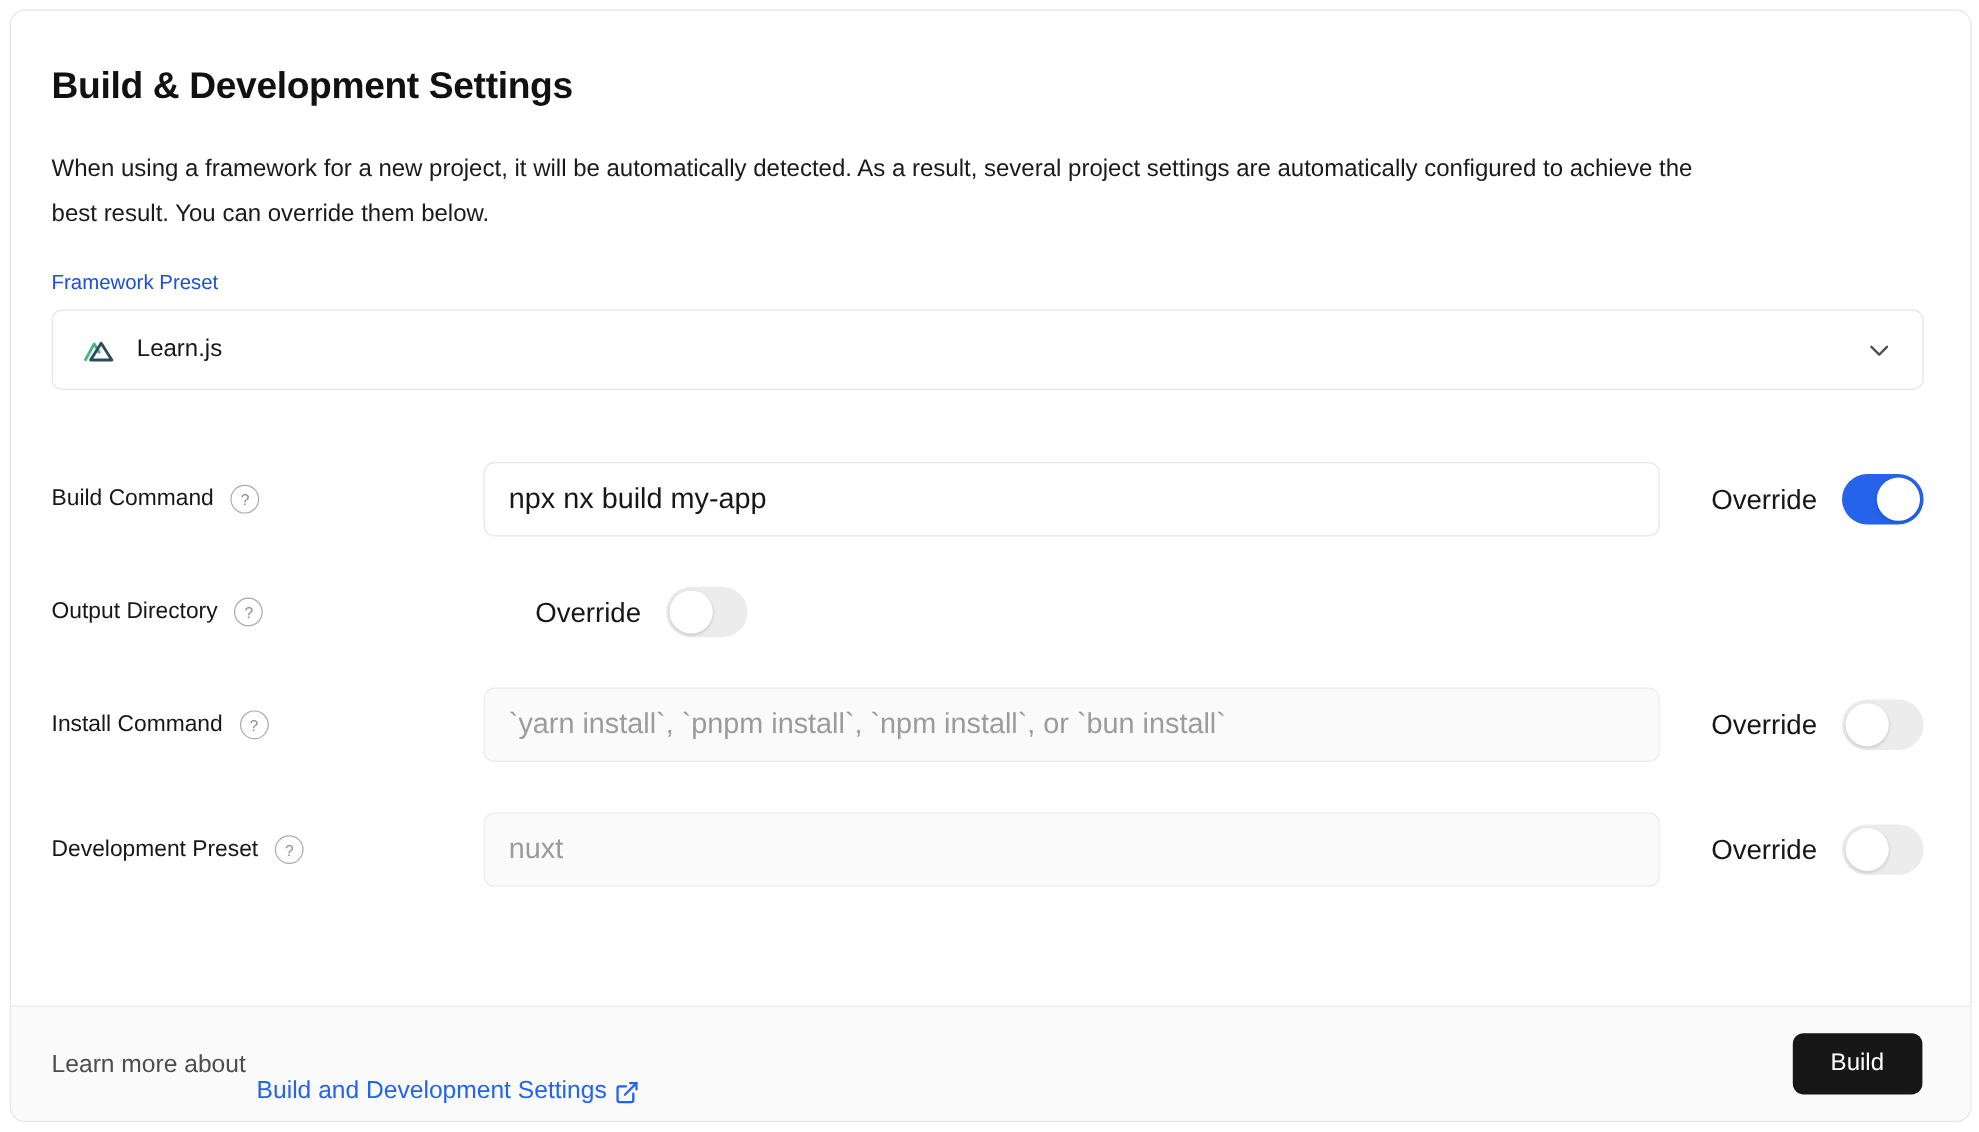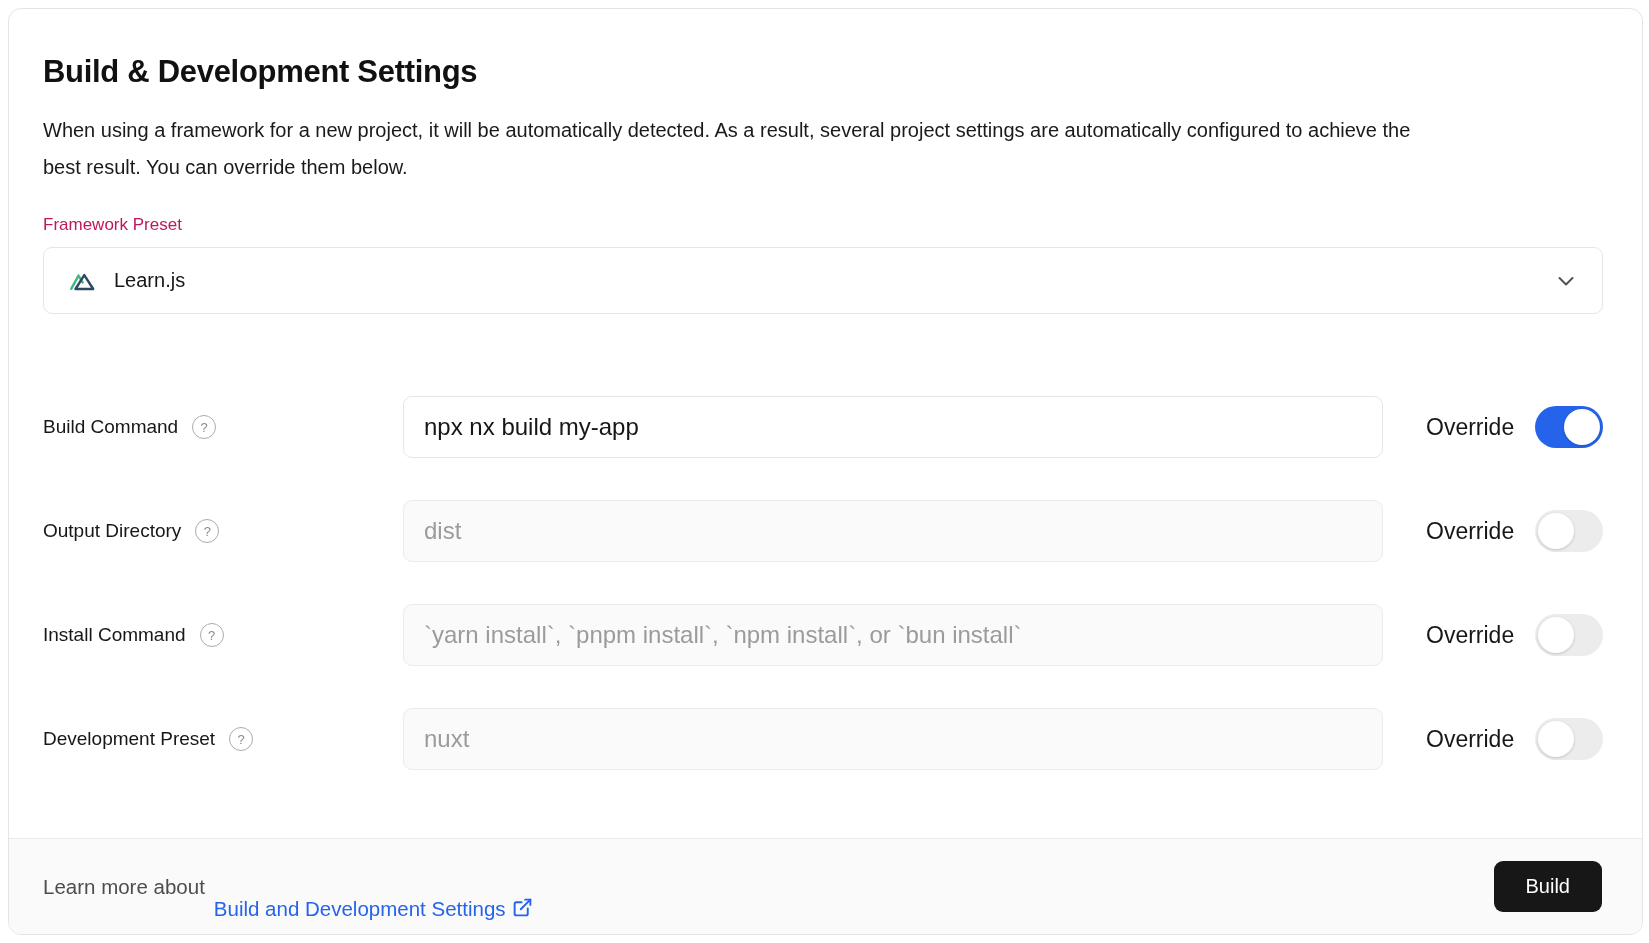--- a/index.html
+++ b/index.html
@@ -26,46 +26,46 @@
     flex: 1;
     padding: 45px 39px 0 34px;
   }
   .card-title {
     font-size: 31px;
     font-weight: 700;
     color: #111111;
     letter-spacing: -0.3px;
   }
   .card-desc {
-    margin-top: 22px;
+    margin-top: 33px;
     font-size: 20px;
     line-height: 37px;
     color: #1a1a1a;
     max-width: 1410px;
   }
   .field-label {
     margin-top: 29px;
     font-size: 17px;
-    color: #be185d;
+    color: #1d4ed8;
   }
   .select {
     margin-top: 12px;
     height: 67px;
     border: 1px solid #e5e5e5;
     border-radius: 9px;
     background: #ffffff;
     display: flex;
     align-items: center;
     justify-content: space-between;
     padding: 0 24px 0 25px;
     cursor: pointer;
   }
   .select-left { display: flex; align-items: center; gap: 15px; }
   .select-value { font-size: 20px; color: #171717; }
-  .rows { margin-top: 82px; display: flex; flex-direction: column; gap: 42px; }
+  .rows { margin-top: 60px; display: flex; flex-direction: column; gap: 42px; }
   .row { display: flex; align-items: center; }
   .row-label {
     width: 360px;
     flex: 0 0 360px;
     display: flex;
     align-items: center;
     gap: 14px;
     font-size: 19px;
     font-weight: 500;
     color: #171717;
@@ -136,21 +136,21 @@
     border-top: 1px solid #eaeaea;
     display: flex;
     align-items: center;
     justify-content: space-between;
     padding: 0 40px 0 34px;
   }
   .learn { display: flex; align-items: center; gap: 9px; font-size: 20.5px; }
   .learn-prefix { color: #4d4d4d; }
   .learn-link {
     display: inline-flex;
-    align-items: flex-start;
+    align-items: flex-end;
     gap: 6px;
     color: #2563eb;
     text-decoration: none;
     cursor: pointer;
     margin-top: 44px;
   }
   .save-btn {
     height: 51px;
     min-width: 100px;
     padding: 0 32px;
@@ -206,21 +206,20 @@
           <div class="toggle on">
             <div class="knob"></div>
           </div>
         </div>
 
         <div class="row">
           <div class="row-label">
             <span>Output Directory</span>
             <span class="help-icon">?</span>
           </div>
-          <input class="row-input" type="text" disabled="" placeholder="dist" style="">
           <div class="override-label">Override</div>
           <div class="toggle">
             <div class="knob"></div>
           </div>
         </div>
 
         <div class="row">
           <div class="row-label">
             <span>Install Command</span>
             <span class="help-icon">?</span>

